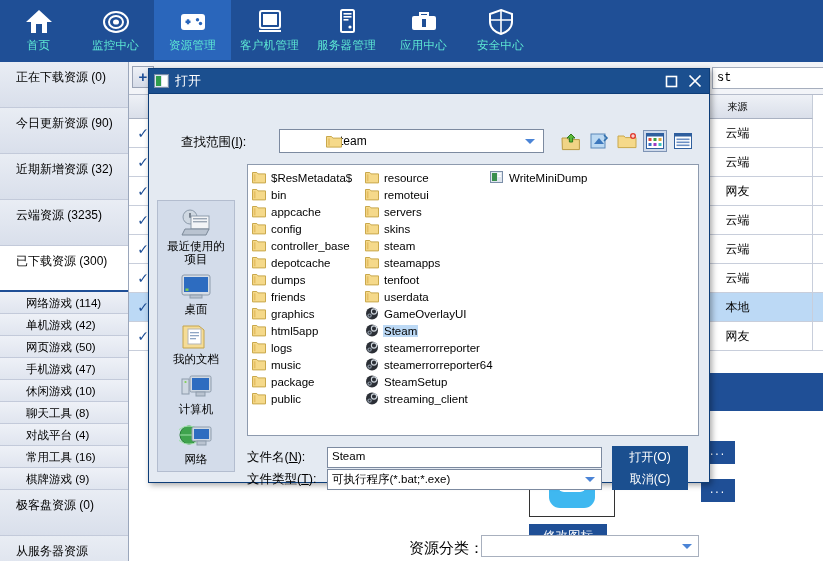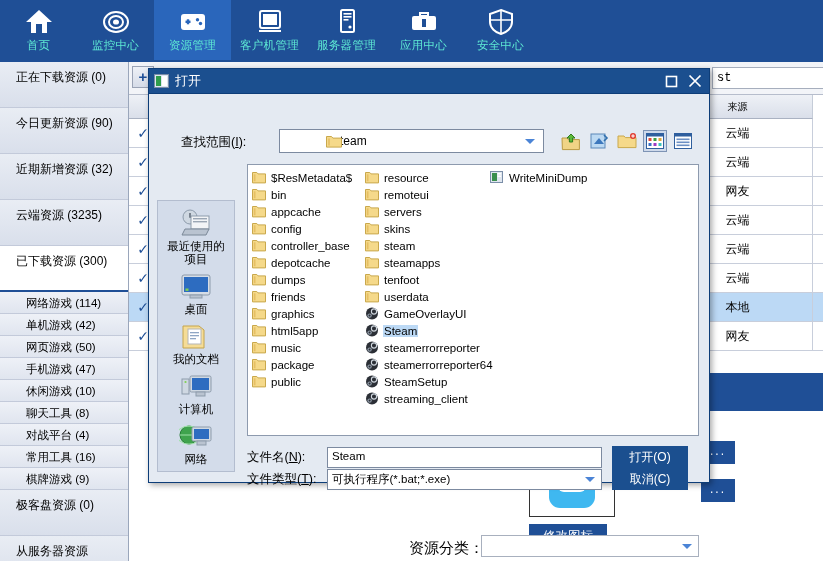--- a/index.html
+++ b/index.html
@@ -630,20 +630,29 @@
                 </span>
                 <span class="flabel">html5app</span>
               </div>
               <div class="fitem">
                 <span>
                   <svg width="14" height="13" viewBox="0 0 14 13">
                     <path d="M0.5 1.5 h4.3 l1.2 1.4 h7.5 v9 h-13 z" fill="#f5d98a" stroke="#c9a84c"></path>
                     <rect x="1.8" y="3.3" width="1.7" height="7" fill="#e6bf63"></rect>
                   </svg>
                 </span>
+                <span class="flabel">logs</span>
+              </div>
+              <div class="fitem">
+                <span>
+                  <svg width="14" height="13" viewBox="0 0 14 13">
+                    <path d="M0.5 1.5 h4.3 l1.2 1.4 h7.5 v9 h-13 z" fill="#f5d98a" stroke="#c9a84c"></path>
+                    <rect x="1.8" y="3.3" width="1.7" height="7" fill="#e6bf63"></rect>
+                  </svg>
+                </span>
                 <span class="flabel">music</span>
               </div>
               <div class="fitem">
                 <span>
                   <svg width="14" height="13" viewBox="0 0 14 13">
                     <path d="M0.5 1.5 h4.3 l1.2 1.4 h7.5 v9 h-13 z" fill="#f5d98a" stroke="#c9a84c"></path>
                     <rect x="1.8" y="3.3" width="1.7" height="7" fill="#e6bf63"></rect>
                   </svg>
                 </span>
                 <span class="flabel">package</span>

